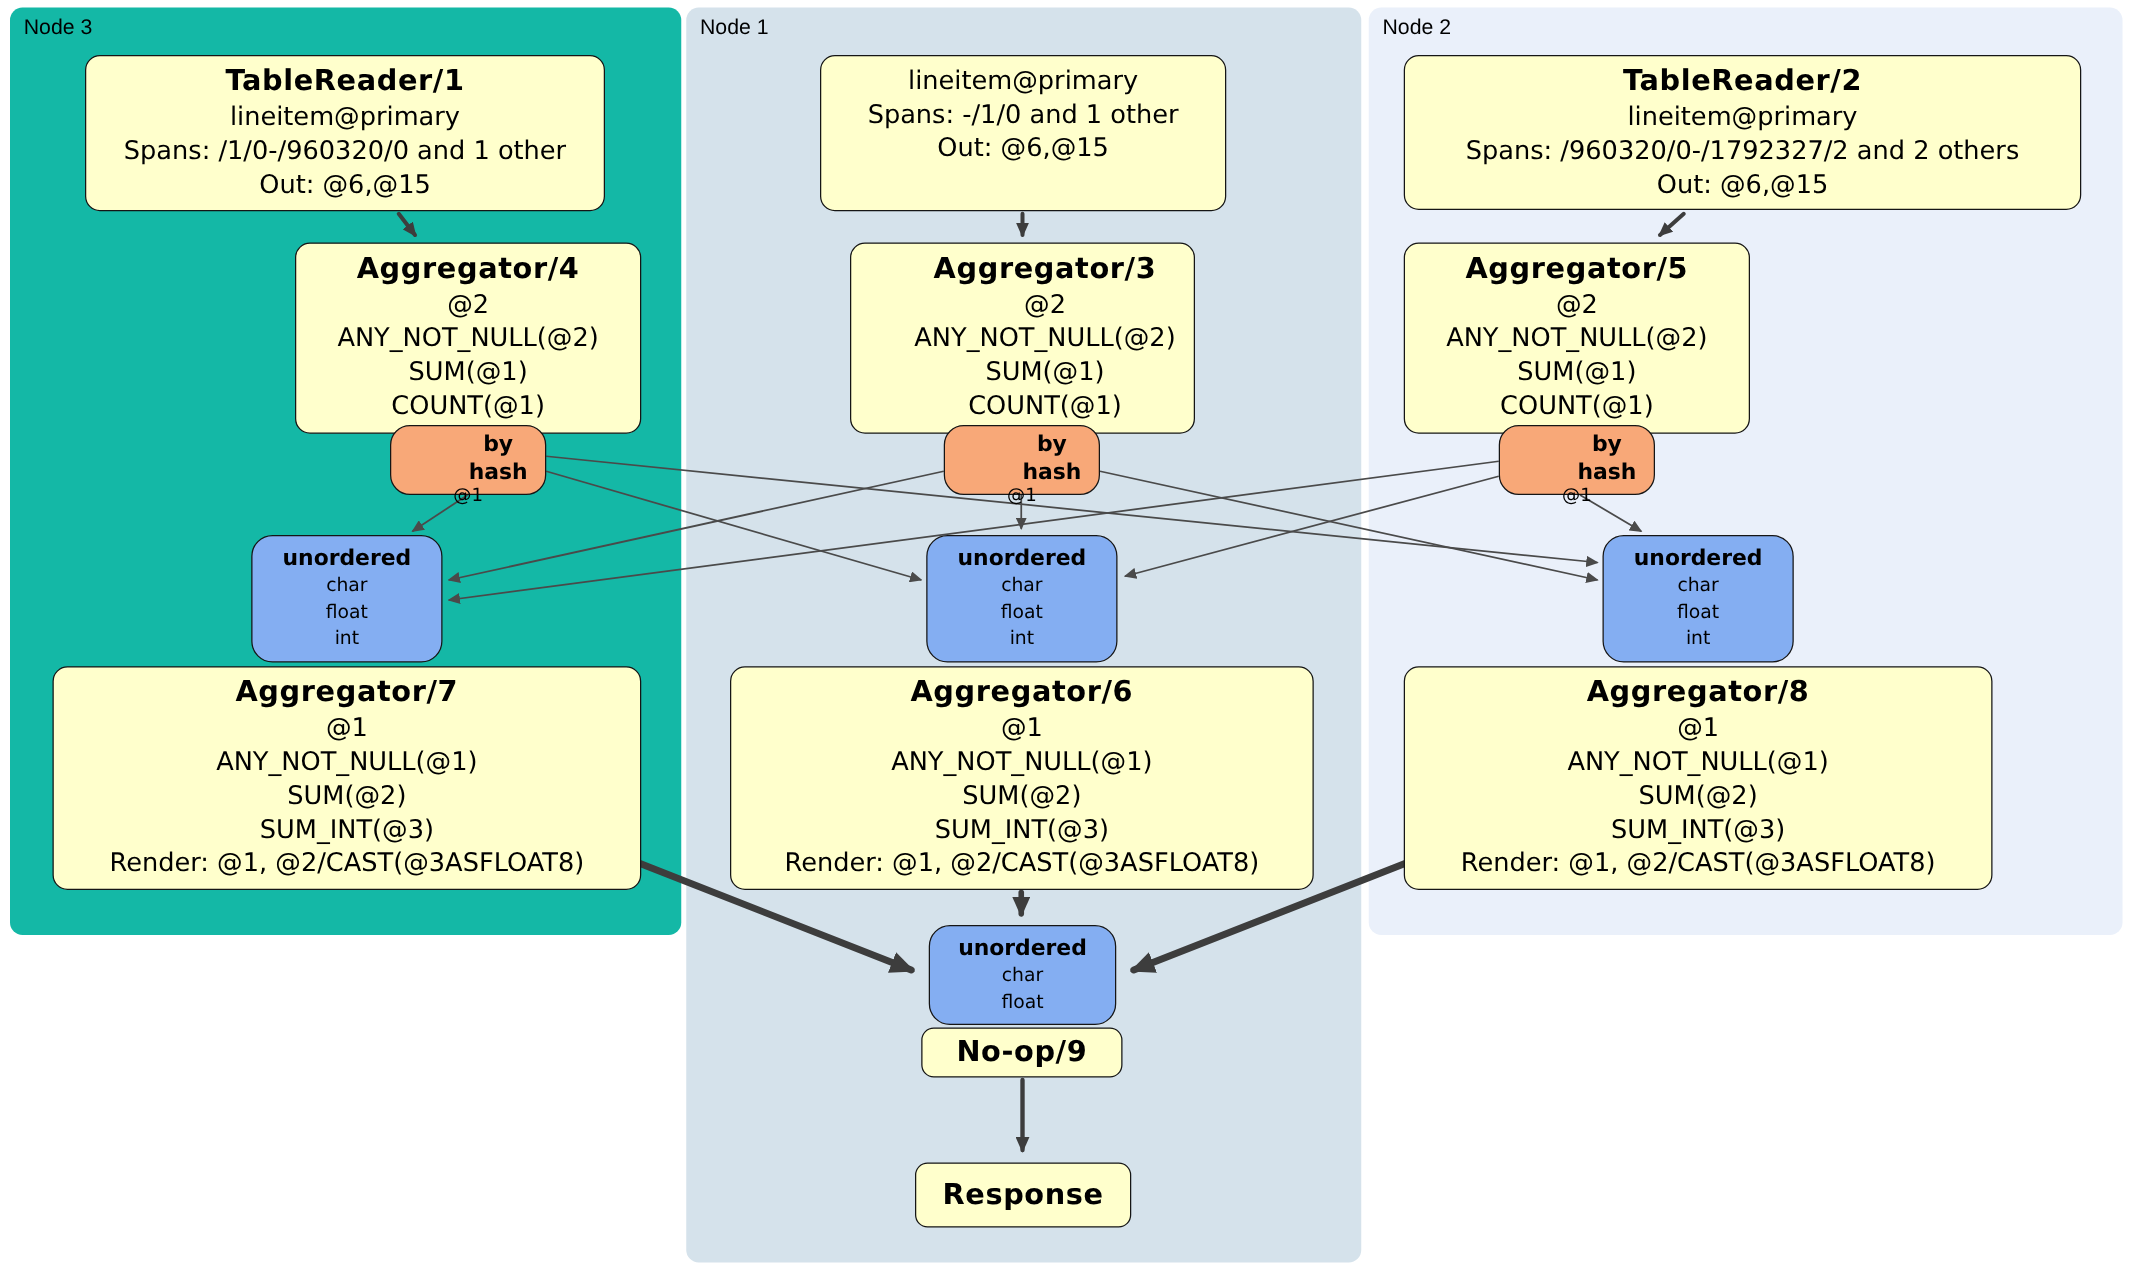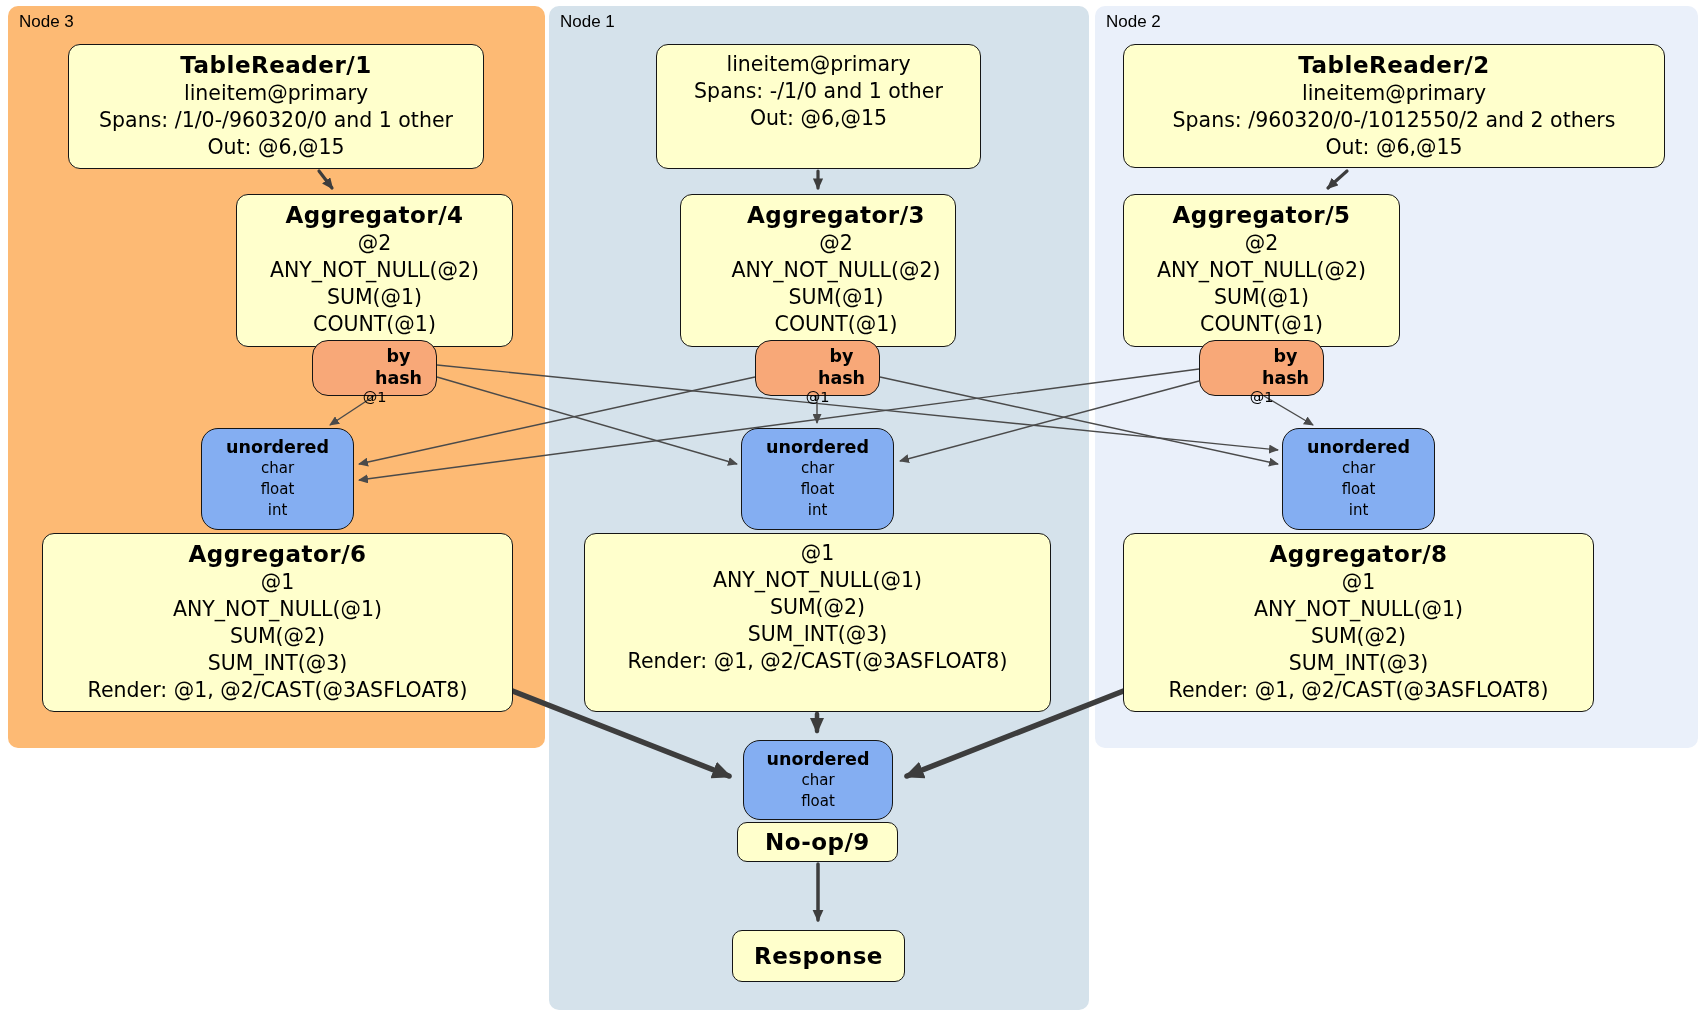--- a/index.html
+++ b/index.html
@@ -22,21 +22,21 @@
   .stitle{font-size:17.5px;font-weight:700;line-height:22px;}
   .sline{font-size:15px;line-height:21px;}
   .mini{position:absolute;background:#ffffcc;border:1.6px solid #151515;border-radius:10px;
         box-sizing:border-box;display:flex;align-items:center;justify-content:center;z-index:2;}
 </style>
 </head>
 <body>
 
 <div id="canvas">
 
-  <div class="region" style="left:8px;top:6px;width:537px;height:742px;background:#fdba74;">
+  <div class="region" style="left:8px;top:6px;width:537px;height:742px;background:#14b8a6;">
     <div class="region-label">Node 3</div>
   </div>
   <div class="region" style="left:549px;top:6px;width:540px;height:1004px;background:#d5e2eb;">
     <div class="region-label">Node 1</div>
   </div>
   <div class="region" style="left:1095px;top:6px;width:603px;height:742px;background:#eaf0fa;">
     <div class="region-label">Node 2</div>
   </div>
 
   <svg id="edges" width="1706" height="1016" viewBox="0 0 1706 1016" xmlns="http://www.w3.org/2000/svg">
@@ -96,66 +96,67 @@
   </div>
 
   <div class="sync" style="left:201px;top:428px;width:153px;height:102px;">
     <div class="stitle">unordered</div>
     <div class="sline">char</div>
     <div class="sline">float</div>
     <div class="sline">int</div>
   </div>
 
   <div class="proc" style="left:42px;top:533px;width:471px;height:179px;">
+    <div class="ptitle">Aggregator/7</div>
+    <div class="pline">@1</div>
+    <div class="pline">ANY_NOT_NULL(@1)</div>
+    <div class="pline">SUM(@2)</div>
+    <div class="pline">SUM_INT(@3)</div>
+    <div class="pline">Render: @1, @2/CAST(@3ASFLOAT8)</div>
+  </div>
+
+  <div class="proc" style="left:656px;top:44px;width:325px;height:125px;">
+    <div class="pline">lineitem@primary</div>
+    <div class="pline">Spans: -/1/0 and 1 other</div>
+    <div class="pline">Out: @6,@15</div>
+  </div>
+
+  <div class="proc" style="left:680px;top:194px;width:276px;height:153px;padding-left:36px;">
+    <div class="ptitle">Aggregator/3</div>
+    <div class="pline">@2</div>
+    <div class="pline">ANY_NOT_NULL(@2)</div>
+    <div class="pline">SUM(@1)</div>
+    <div class="pline">COUNT(@1)</div>
+  </div>
+
+  <div class="router" style="left:755px;top:340px;width:125px;height:56px;">
+    <div class="rtitle">by hash</div>
+    <div class="rline">@1</div>
+  </div>
+
+  <div class="sync" style="left:741px;top:428px;width:153px;height:102px;">
+    <div class="stitle">unordered</div>
+    <div class="sline">char</div>
+    <div class="sline">float</div>
+    <div class="sline">int</div>
+  </div>
+
+  <div class="proc" style="left:584px;top:533px;width:467px;height:179px;">
     <div class="ptitle">Aggregator/6</div>
     <div class="pline">@1</div>
     <div class="pline">ANY_NOT_NULL(@1)</div>
     <div class="pline">SUM(@2)</div>
     <div class="pline">SUM_INT(@3)</div>
     <div class="pline">Render: @1, @2/CAST(@3ASFLOAT8)</div>
   </div>
 
-  <div class="proc" style="left:656px;top:44px;width:325px;height:125px;">
-    <div class="pline">lineitem@primary</div>
-    <div class="pline">Spans: -/1/0 and 1 other</div>
-    <div class="pline">Out: @6,@15</div>
-  </div>
-
-  <div class="proc" style="left:680px;top:194px;width:276px;height:153px;padding-left:36px;">
-    <div class="ptitle">Aggregator/3</div>
-    <div class="pline">@2</div>
-    <div class="pline">ANY_NOT_NULL(@2)</div>
-    <div class="pline">SUM(@1)</div>
-    <div class="pline">COUNT(@1)</div>
-  </div>
-
-  <div class="router" style="left:755px;top:340px;width:125px;height:56px;">
-    <div class="rtitle">by hash</div>
-    <div class="rline">@1</div>
-  </div>
-
-  <div class="sync" style="left:741px;top:428px;width:153px;height:102px;">
-    <div class="stitle">unordered</div>
-    <div class="sline">char</div>
-    <div class="sline">float</div>
-    <div class="sline">int</div>
-  </div>
-
-  <div class="proc" style="left:584px;top:533px;width:467px;height:179px;">
-    <div class="pline">@1</div>
-    <div class="pline">ANY_NOT_NULL(@1)</div>
-    <div class="pline">SUM(@2)</div>
-    <div class="pline">SUM_INT(@3)</div>
-    <div class="pline">Render: @1, @2/CAST(@3ASFLOAT8)</div>
-  </div>
-
   <div class="proc" style="left:1123px;top:44px;width:542px;height:124px;">
     <div class="ptitle">TableReader/2</div>
     <div class="pline">lineitem@primary</div>
-    <div class="pline">Spans: /960320/0-/1012550/2 and 2 others</div>
+    <div class="pline">Spans: /960320/0-/1792327/2 and 2 others</div>
     <div class="pline">Out: @6,@15</div>
   </div>
 
   <div class="proc" style="left:1123px;top:194px;width:277px;height:153px;">
     <div class="ptitle">Aggregator/5</div>
     <div class="pline">@2</div>
     <div class="pline">ANY_NOT_NULL(@2)</div>
     <div class="pline">SUM(@1)</div>
     <div class="pline">COUNT(@1)</div>
   </div>

